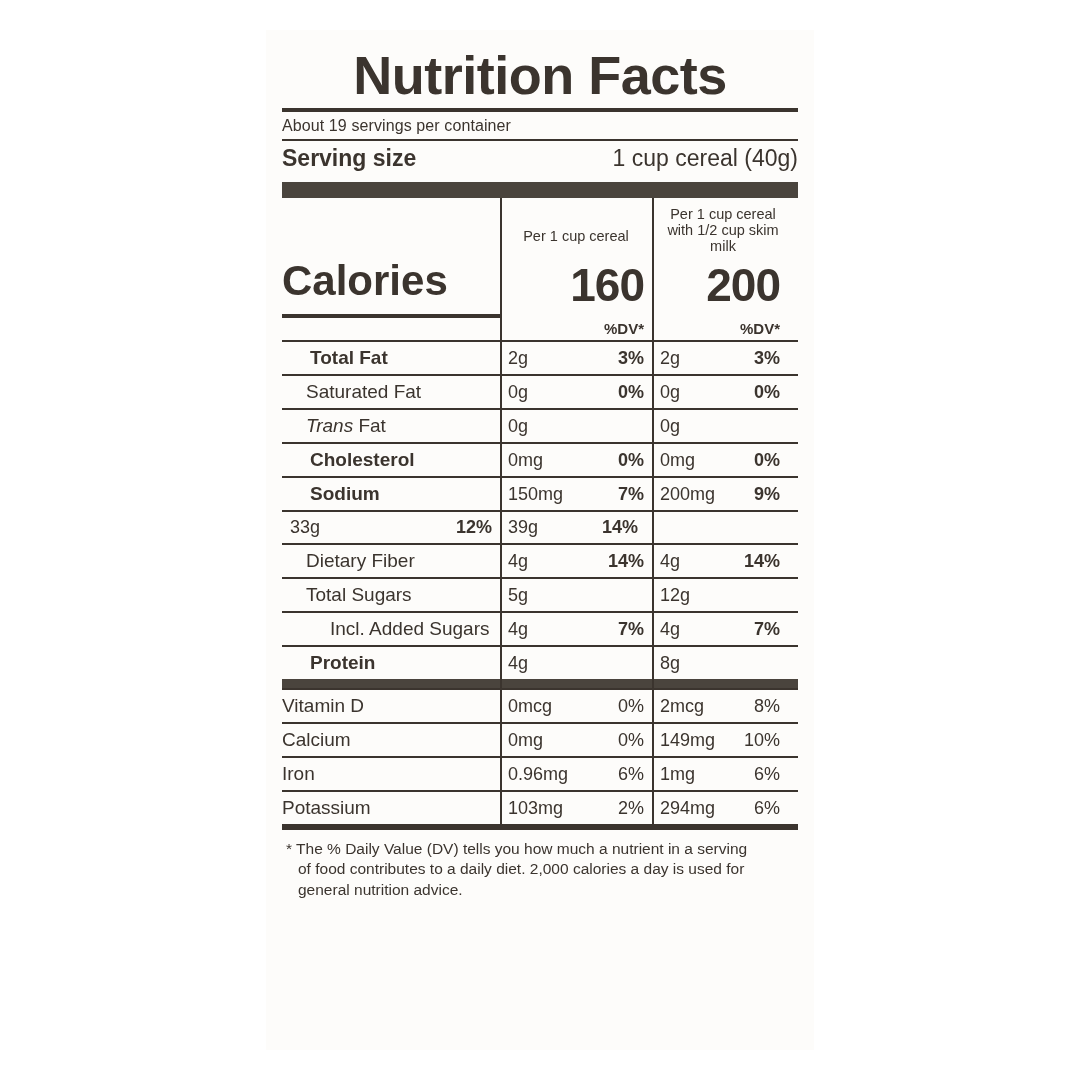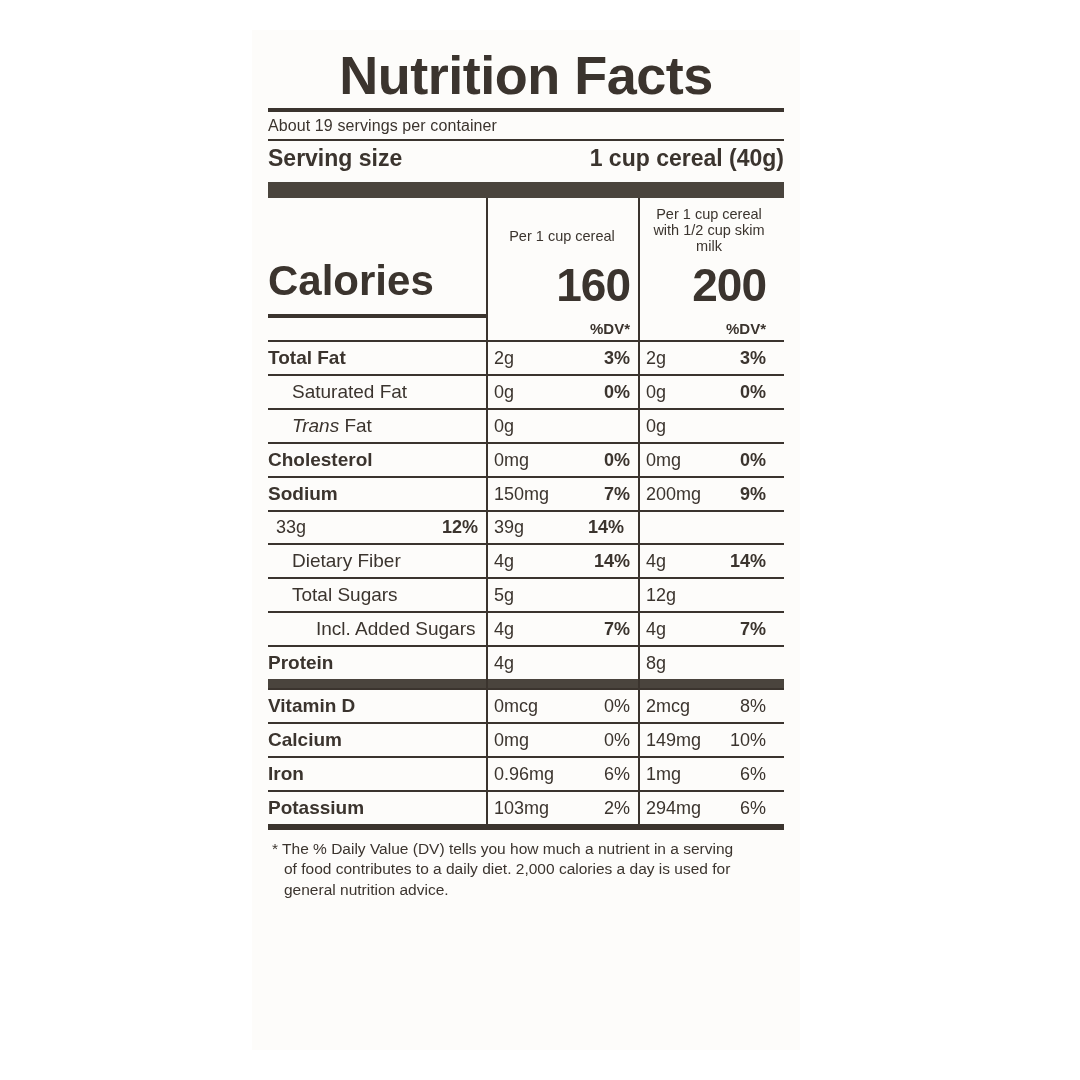--- a/index.html
+++ b/index.html
@@ -6,21 +6,21 @@
     margin: 0;
     padding: 0;
     background: #ffffff;
     width: 1080px;
     height: 1080px;
     font-family: "Liberation Sans", sans-serif;
   }
 
   #panel {
     position: absolute;
-    left: 252px;
+    left: 266px;
     top: 30px;
     width: 548px;
     height: 1020px;
     background: #fdfcfa;
     color: #3b342e;
     box-sizing: border-box;
     padding: 0 16px;
   }
 
   
@@ -42,21 +42,21 @@
     letter-spacing: 0.1px;
   }
   .serving-row {
     display: flex;
     justify-content: space-between;
     align-items: flex-end;
     font-size: 23px;
     font-weight: bold;
     padding: 4px 0 10px 0;
   }
-  .serving-row .val { font-weight: bold; }
+  .serving-row .val { font-weight: normal; }
 
   
   .grid {
     display: grid;
     grid-template-columns: 218px 152px 142px;
     position: relative;
   }
   .colhead {
     font-size: 14.5px;
     line-height: 1.12;
@@ -107,42 +107,42 @@
 
   
   .nrow {
     display: grid;
     grid-template-columns: 218px 152px 142px;
     font-size: 19px;
     align-items: baseline;
     border-top: 2px solid #3b342e;
   }
   .nrow .name { padding: 5px 0 5px 0; }
-  .nrow .name.b { font-weight: bold; }
+  .nrow .name.b { font-weight: bold; margin-left: 28px; }
   .nrow .name.i1 { padding-left: 24px; }
   .nrow .name.i2 { padding-left: 48px; }
   .nrow .amt {
     padding: 5px 0 5px 8px;
     font-size: 18px;
   }
   .nrow .pct {
     text-align: right;
     font-weight: bold;
     padding: 5px 8px 5px 0;
     font-size: 18px;
   }
   .nrow .pct.m { padding-right: 14px; }
 
   .cellpair {
     display: grid;
     grid-template-columns: 1fr auto;
     align-items: baseline;
   }
 
-  .vit .name { font-weight: bold; }
+  .vit .name { font-weight: normal; }
   .vit .pct { font-weight: normal; }
 
   .italic { font-style: italic; }
 
   .footnote {
     font-size: 15.5px;
     line-height: 1.32;
     padding: 9px 2px 0 4px;
   }
   .footnote .hang { padding-left: 12px; display: block; }

